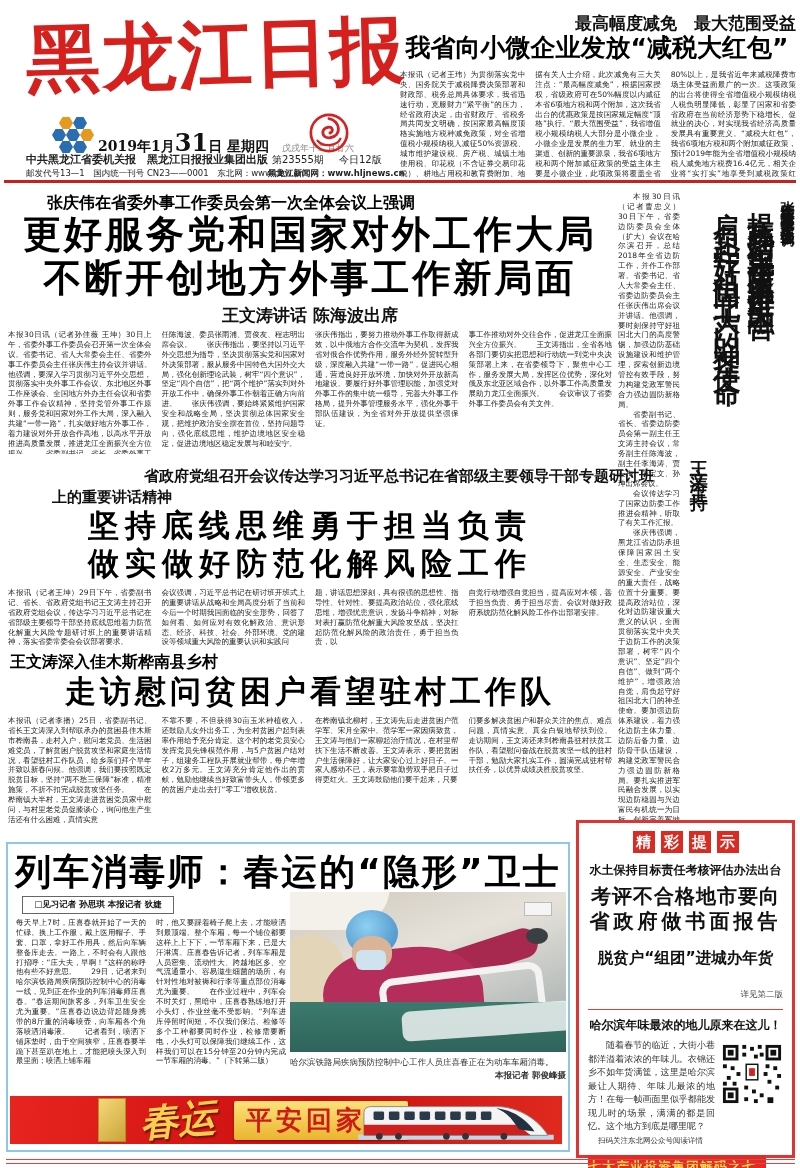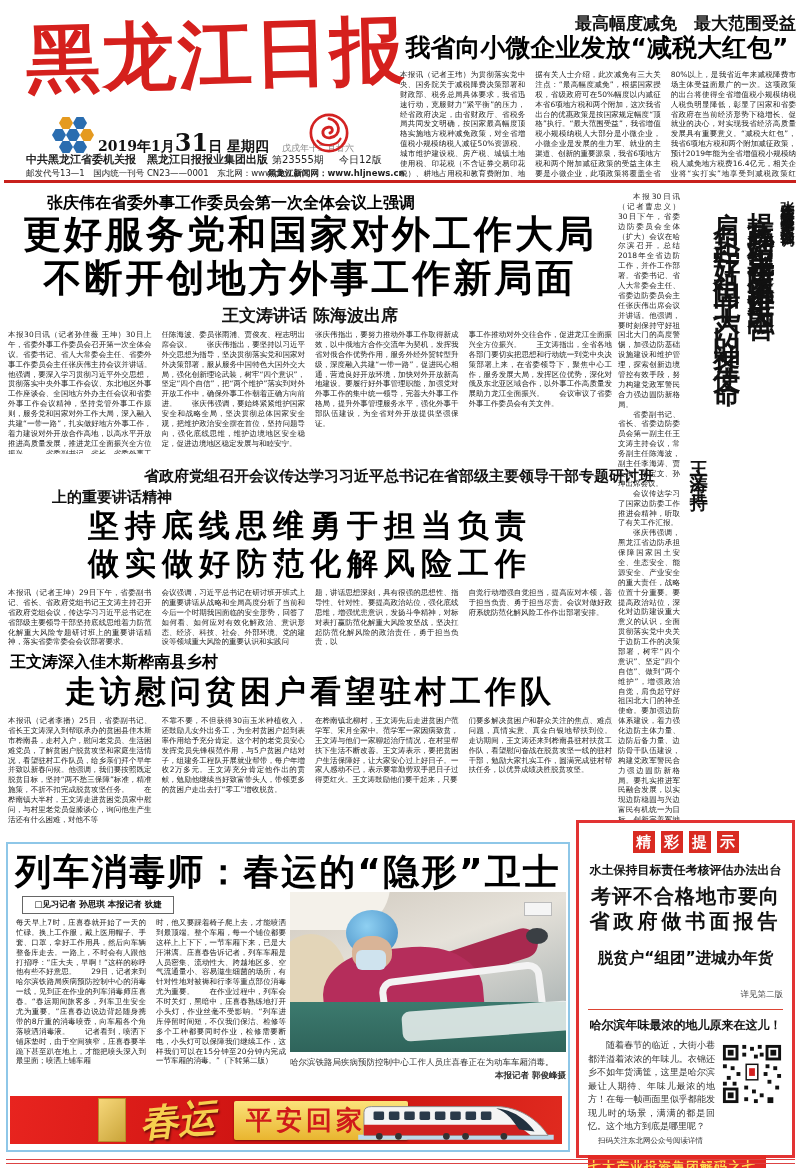--- a/index.html
+++ b/index.html
@@ -164,21 +164,21 @@
   <div class="abs body-cols risk-body">
     <div>本报讯（记者王坤）29日下午，省委副书记、省长、省政府党组书记王文涛主持召开省政府党组会议，传达学习习近平总书记在省部级主要领导干部坚持底线思维着力防范化解重大风险专题研讨班上的重要讲话精神，落实省委常委会会议部署要求。</div>
     <div>会议强调，习近平总书记在研讨班开班式上的重要讲话从战略和全局高度分析了当前和今后一个时期我国面临的安全形势，回答了如何看、如何应对有效化解政治、意识形态、经济、科技、社会、外部环境、党的建设等领域重大风险的重要认识和实践问</div>
     <div>题，讲话思想深刻，具有很强的思想性、指导性、针对性。要提高政治站位，强化底线思维，增强忧患意识，发扬斗争精神，对标对表打赢防范化解重大风险攻坚战，坚决扛起防范化解风险的政治责任，勇于担当负责，以</div>
     <div>自觉行动增强自觉担当，提高应对本领，善于担当负责、勇于担当尽责。会议对做好政府系统防范化解风险工作作出部署安排。</div>
   </div>
 
   <div class="abs kicker visit-kicker">王文涛深入佳木斯桦南县乡村</div>
   <div class="abs headline visit-h">走访慰问贫困户看望驻村工作队</div>
   <div class="abs body-cols visit-body">
-    <div>本报讯（记者李播）25日，省委副书记、省长王文涛深入到帮联承办的贫困县佳木斯市桦南县，走村入户，慰问老党员、生活困难党员，了解贫困户脱贫攻坚和家庭生活情况，看望驻村工作队员，给乡亲们拜个早年并致以新春问候。他强调，我们要按照既定脱贫目标，坚持“两不愁三保障”标准，精准施策，不折不扣完成脱贫攻坚任务。　　在桦南镇大半村，王文涛走进贫困党员家中慰问，与村里老党员促膝谈心，询问他生产生活还有什么困难，对他不等</div>
+    <div>本报讯（记者李播）25日，省委副书记、省长王文涛深入到帮联承办的贫困县佳木斯市桦南县，走村入户，慰问老党员、生活困难党员，了解贫困户脱贫攻坚和家庭生活情况，看望驻村工作队员，给乡亲们拜个早年并致以新春问候。他强调，我们要按照既定脱贫目标，坚持“两不愁三保障”标准，精准施策，不折不扣完成脱贫攻坚任务。　　在桦南镇大半村，王文涛走进贫困党员家中慰问，与村里老党员促膝谈心，询问他生产生活还有什么困难，真情实意</div>
     <div>不靠不要，不但获得30亩玉米种植收入，还鼓励儿女外出务工，为全村贫困户起到表率作用给予充分肯定。这个村的老党员安心发挥党员先锋模范作用，与5户贫困户结对子，组建务工程队开展就业帮带，每户年增收2万多元。王文涛充分肯定他作出的贡献，勉励他继续当好致富带头人，带领更多的贫困户走出去打“零工”增收脱贫。</div>
     <div>在桦南镇北柳村，王文涛先后走进贫困户范学军、宋月全家中。范学军一家因病致贫，王文涛与他们一家聊起治疗情况，在村里帮扶下生活不断改善。王文涛表示，要把贫困户生活保障好，让大家安心过上好日子。一家人感动不已，表示要靠勤劳双手把日子过得更红火。王文涛鼓励他们要干起来，只要</div>
     <div>们要多解决贫困户和群众关注的焦点、难点问题，真情实意、真金白银地帮扶到位。　　走访期间，王文涛还来到桦南县驻村扶贫工作队，看望慰问奋战在脱贫攻坚一线的驻村干部，勉励大家扎实工作，圆满完成驻村帮扶任务，以优异成绩决胜脱贫攻坚。</div>
   </div>
 
   <div class="abs border-col">
     <p>本报30日讯（记者曹忠义）30日下午，省委边防委员会全体（扩大）会议在哈尔滨召开，总结2018年全省边防工作，并作工作部署。省委书记、省人大常委会主任、省委边防委员会主任张庆伟出席会议并讲话。他强调，要时刻保持守好祖国北大门的高度警惕，加强边防基础设施建设和维护管理，探索创新边境管控有效手段，努力构建党政军警民合力强边固防新格局。</p>
     <p>省委副书记、省长、省委边防委员会第一副主任王文涛主持会议，常务副主任陈海波，副主任李海涛、贾玉梅、毕宝文、孙珅出席会议。</p>
     <p>会议传达学习了国家边防委工作推进会精神，听取了有关工作汇报。</p>
     <p>张庆伟强调，黑龙江省边防承担保障国家国土安全、生态安全、能源安全、产业安全的重大责任，战略位置十分重要。要提高政治站位，深化对边防建设重大意义的认识，全面贯彻落实党中央关于边防工作的决策部署，树牢“四个意识”、坚定“四个自信”、做到“两个维护”，增强政治自觉，肩负起守好祖国北大门的神圣使命。要加强边防体系建设，着力强化边防主体力量、边防后备力量、边防骨干队伍建设，构建党政军警民合力强边固防新格局。要扎实推进军民融合发展，以实现边防稳固与兴边富民有机统一为目标，创新完善军地协调机制。</p>

